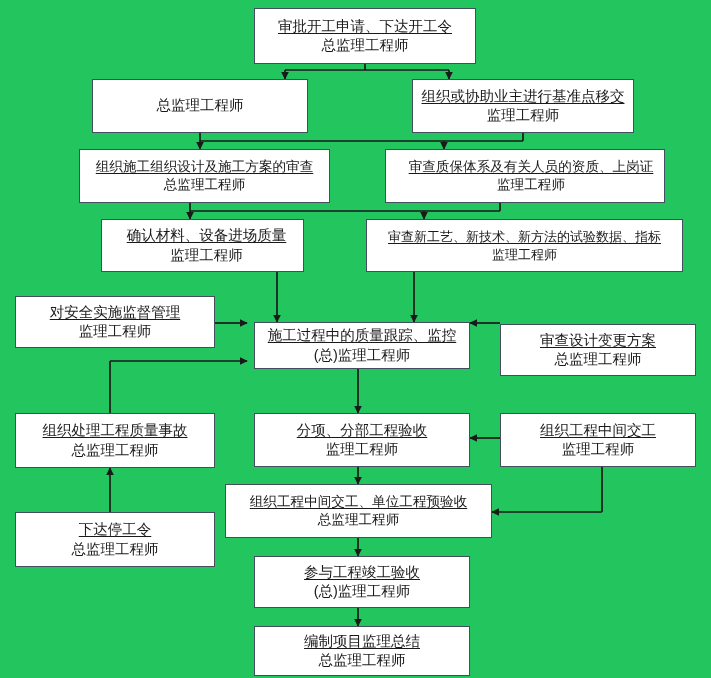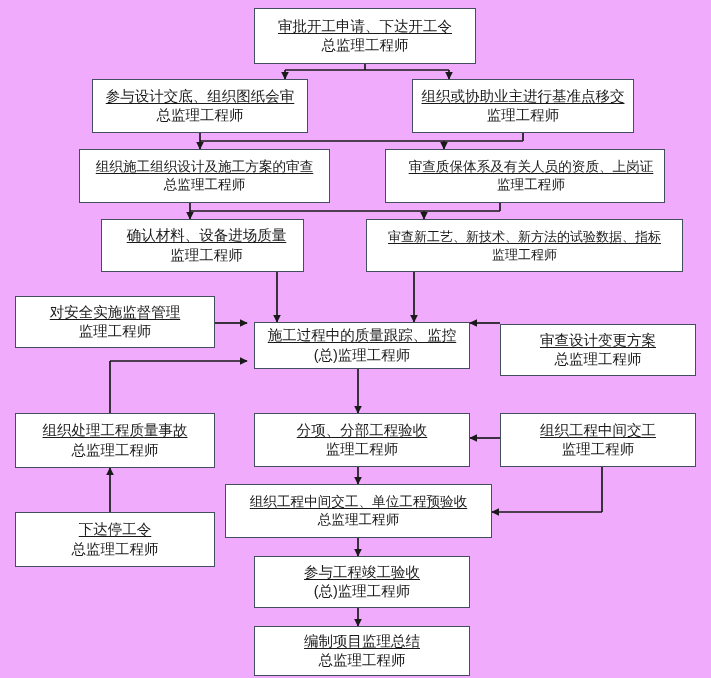--- a/index.html
+++ b/index.html
@@ -4,21 +4,21 @@
 <style>
   html,body{margin:0;padding:0;background:#ffffff;}
   body{
     font-family:"Liberation Sans","DejaVu Sans",sans-serif;
     color:#1a1a1a;
   }
   #canvas{
     position:relative;
     width:711px;
     height:678px;
-    background:#f0abfc;
+    background:#22c55e;
     overflow:hidden;
   }
   svg#wires{
     position:absolute;
     left:0;top:0;
     width:711px;height:678px;
     pointer-events:none;
   }
   .node{
     position:absolute;
@@ -106,21 +106,20 @@
       <path d="M358,608 L358,626" marker-end="url(#ah)"></path>
     </g>
   </svg>
 
   <div class="node f15" style="left:254px; top:8px; width:222px; height:56px;">
     <span class="l1">审批开工申请、下达开工令</span>
     <span class="l2">总监理工程师</span>
   </div>
 
   <div class="node f15" style="left:92px; top:79px; width:216px; height:54px;">
-    <span class="l1">参与设计交底、组织图纸会审</span>
     <span class="l2">总监理工程师</span>
   </div>
 
   <div class="node f15" style="left:412px; top:79px; width:222px; height:54px;">
     <span class="l1">组织或协助业主进行基准点移交</span>
     <span class="l2">监理工程师</span>
   </div>
 
   <div class="node f14" style="left:79px; top:149px; width:251px; height:54px;">
     <span class="l1">组织施工组织设计及施工方案的审查</span>

